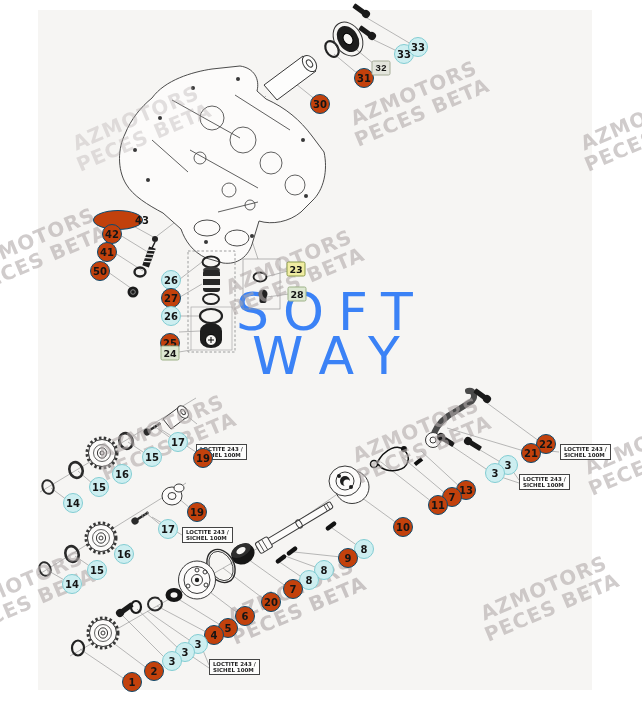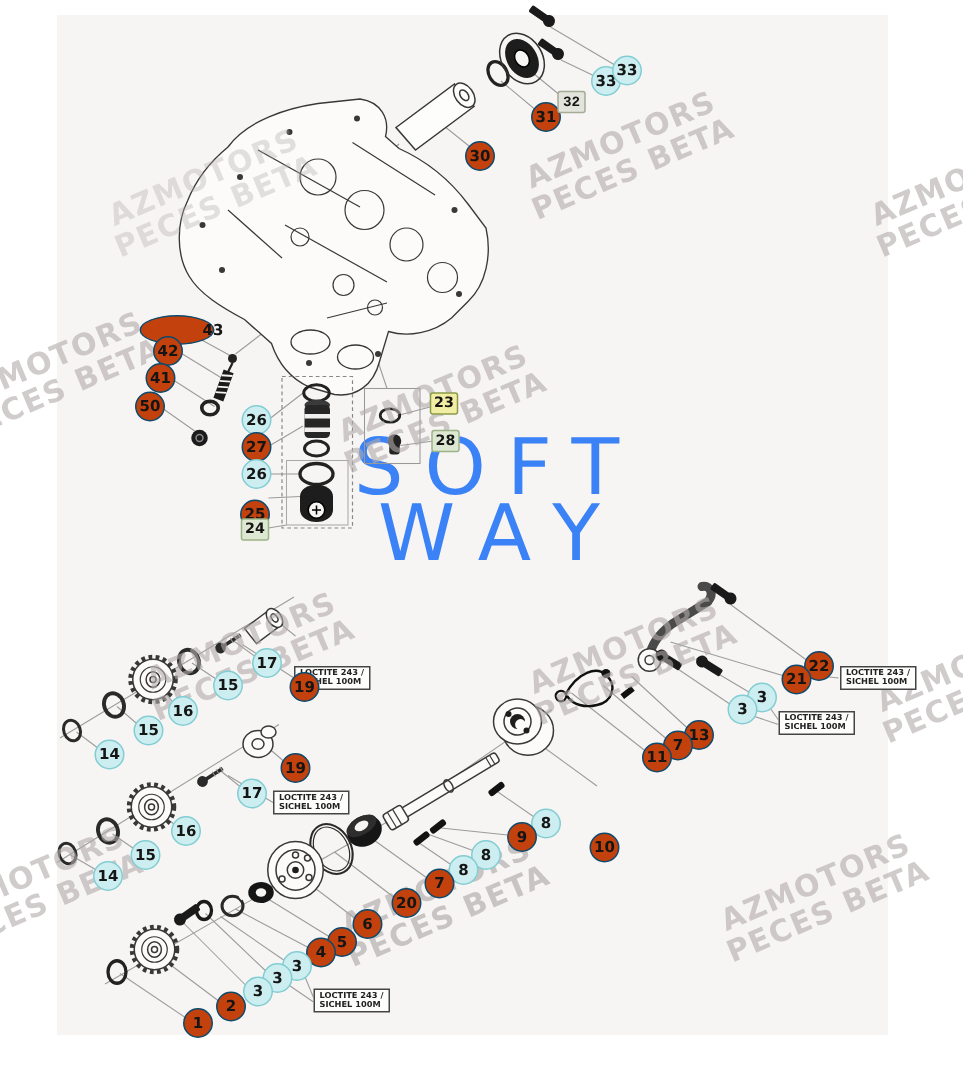--- a/index.html
+++ b/index.html
@@ -425,21 +425,21 @@
       <div class="callout shape-circle st-c" style="left: 124px; top: 554px;">16</div>
       <div class="callout shape-circle st-c" style="left: 97px; top: 570px;">15</div>
       <div class="callout shape-circle st-c" style="left: 72px; top: 584px;">14</div>
       <div class="callout shape-circle st-y" style="left: 546px; top: 444px;">22</div>
       <div class="callout shape-circle st-y" style="left: 531px; top: 453px;">21</div>
       <div class="callout shape-circle st-c" style="left: 508px; top: 465px;">3</div>
       <div class="callout shape-circle st-c" style="left: 495px; top: 473px;">3</div>
       <div class="callout shape-circle st-y" style="left: 466px; top: 490px;">13</div>
       <div class="callout shape-circle st-y" style="left: 452px; top: 497px;">7</div>
       <div class="callout shape-circle st-y" style="left: 438px; top: 505px;">11</div>
-      <div class="callout shape-circle st-y" style="left: 403px; top: 527px; margin-top: 38px;">10</div>
+      <div class="callout shape-circle st-y" style="left: 403px; top: 527px;">10</div>
       <div class="callout shape-circle st-c" style="left: 364px; top: 549px;">8</div>
       <div class="callout shape-circle st-y" style="left: 348px; top: 558px;">9</div>
       <div class="callout shape-circle st-c" style="left: 324px; top: 570px;">8</div>
       <div class="callout shape-circle st-c" style="left: 309px; top: 580px;">8</div>
       <div class="callout shape-circle st-y" style="left: 293px; top: 589px;">7</div>
       <div class="callout shape-circle st-y" style="left: 271px; top: 602px;">20</div>
       <div class="callout shape-circle st-y" style="left: 245px; top: 616px;">6</div>
       <div class="callout shape-circle st-y" style="left: 228px; top: 628px;">5</div>
       <div class="callout shape-circle st-y" style="left: 214px; top: 635px;">4</div>
       <div class="callout shape-circle st-c" style="left: 198px; top: 644px;">3</div>

